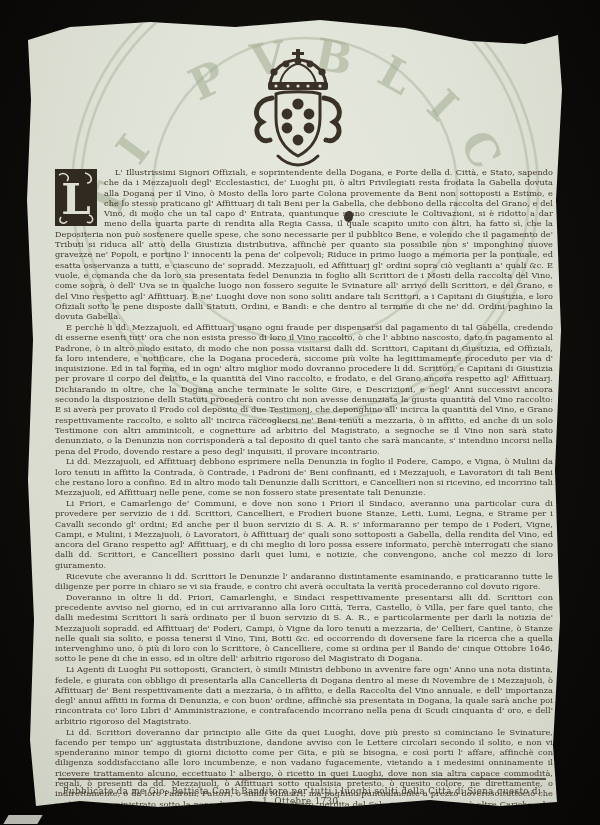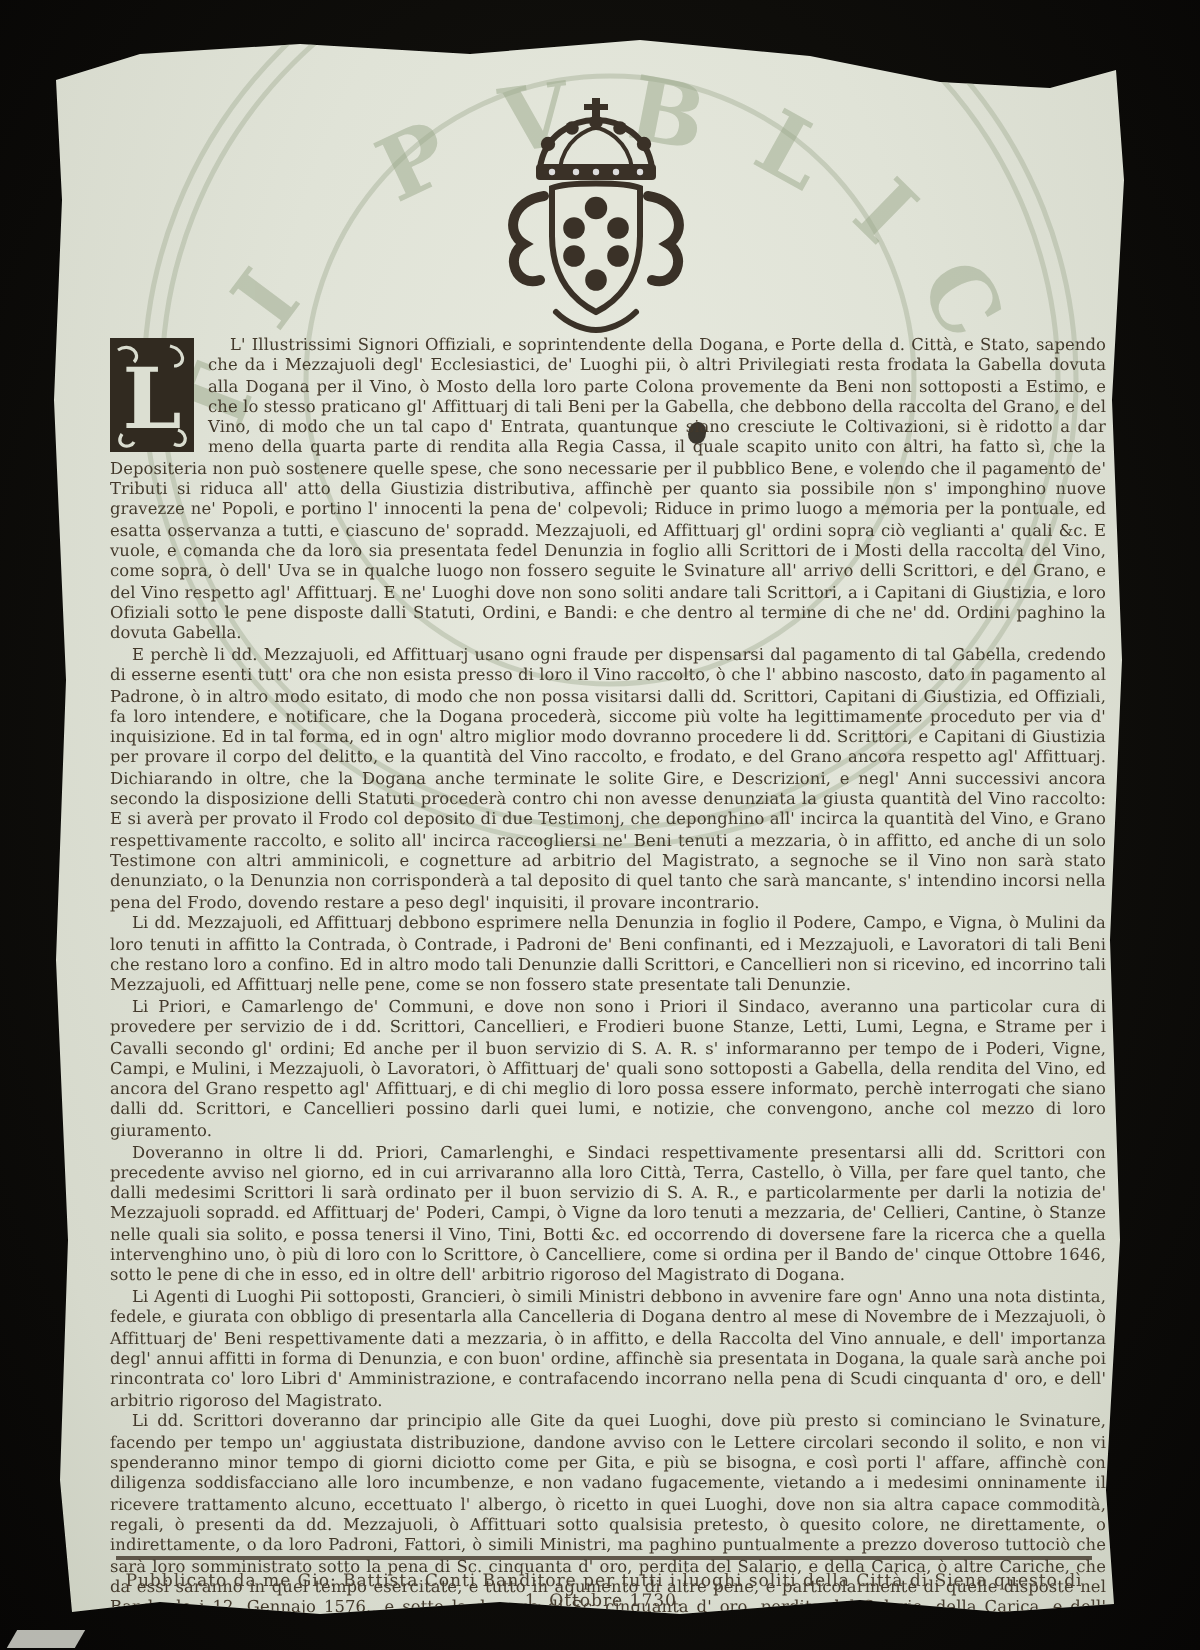--- a/index.html
+++ b/index.html
@@ -97,20 +97,21 @@
       <svg class="dropcap" viewBox="0 0 42 57">
         <rect x="0" y="0" width="42" height="57" fill="#312a20"></rect>
         <path d="M4 6 C10 2 16 8 12 12 M30 4 C38 6 38 14 32 14 M6 48 C2 54 10 56 12 52 M34 46 C40 48 38 56 32 53" stroke="#d9dccf" stroke-width="1.6" fill="none"></path>
         <text x="21" y="44" text-anchor="middle" font-family="DejaVu Serif, serif" font-size="40" font-weight="bold" fill="#dddفcf"></text>
         <text x="21" y="45" text-anchor="middle" font-family="DejaVu Serif, serif" font-size="42" font-weight="bold" fill="#dcdfd2">L</text>
       </svg>
       <p class="ind">L' Illustrissimi Signori Offiziali, e soprintendente della Dogana, e Porte della d. Città, e Stato, sapendo che da i Mezzajuoli degl' Ecclesiastici, de' Luoghi pii, ò altri Privilegiati resta frodata la Gabella dovuta alla Dogana per il Vino, ò Mosto della loro parte Colona provemente da Beni non sottoposti a Estimo, e che lo stesso praticano gl' Affittuarj di tali Beni per la Gabella, che debbono della raccolta del Grano, e del Vino, di modo che un tal capo d' Entrata, quantunque siano cresciute le Coltivazioni, si è ridotto a dar meno della quarta parte di rendita alla Regia Cassa, il quale scapito unito con altri, ha fatto sì, che la Depositeria non può sostenere quelle spese, che sono necessarie per il pubblico Bene, e volendo che il pagamento de' Tributi si riduca all' atto della Giustizia distributiva, affinchè per quanto sia possibile non s' imponghino nuove gravezze ne' Popoli, e portino l' innocenti la pena de' colpevoli; Riduce in primo luogo a memoria per la pontuale, ed esatta osservanza a tutti, e ciascuno de' sopradd. Mezzajuoli, ed Affittuarj gl' ordini sopra ciò veglianti a' quali &amp;c. E vuole, e comanda che da loro sia presentata fedel Denunzia in foglio alli Scrittori de i Mosti della raccolta del Vino, come sopra, ò dell' Uva se in qualche luogo non fossero seguite le Svinature all' arrivo delli Scrittori, e del Grano, e del Vino respetto agl' Affittuarj. E ne' Luoghi dove non sono soliti andare tali Scrittori, a i Capitani di Giustizia, e loro Ofiziali sotto le pene disposte dalli Statuti, Ordini, e Bandi: e che dentro al termine di che ne' dd. Ordini paghino la dovuta Gabella.</p>
       <p class="ind">E perchè li dd. Mezzajuoli, ed Affittuarj usano ogni fraude per dispensarsi dal pagamento di tal Gabella, credendo di esserne esenti tutt' ora che non esista presso di loro il Vino raccolto, ò che l' abbino nascosto, dato in pagamento al Padrone, ò in altro modo esitato, di modo che non possa visitarsi dalli dd. Scrittori, Capitani di Giustizia, ed Offiziali, fa loro intendere, e notificare, che la Dogana procederà, siccome più volte ha legittimamente proceduto per via d' inquisizione. Ed in tal forma, ed in ogn' altro miglior modo dovranno procedere li dd. Scrittori, e Capitani di Giustizia per provare il corpo del delitto, e la quantità del Vino raccolto, e frodato, e del Grano ancora respetto agl' Affittuarj. Dichiarando in oltre, che la Dogana anche terminate le solite Gire, e Descrizioni, e negl' Anni successivi ancora secondo la disposizione delli Statuti procederà contro chi non avesse denunziata la giusta quantità del Vino raccolto: E si averà per provato il Frodo col deposito di due Testimonj, che deponghino all' incirca la quantità del Vino, e Grano respettivamente raccolto, e solito all' incirca raccogliersi ne' Beni tenuti a mezzaria, ò in affitto, ed anche di un solo Testimone con altri amminicoli, e cognetture ad arbitrio del Magistrato, a segnoche se il Vino non sarà stato denunziato, o la Denunzia non corrisponderà a tal deposito di quel tanto che sarà mancante, s' intendino incorsi nella pena del Frodo, dovendo restare a peso degl' inquisiti, il provare incontrario.</p>
       <p class="ind">Li dd. Mezzajuoli, ed Affittuarj debbono esprimere nella Denunzia in foglio il Podere, Campo, e Vigna, ò Mulini da loro tenuti in affitto la Contrada, ò Contrade, i Padroni de' Beni confinanti, ed i Mezzajuoli, e Lavoratori di tali Beni che restano loro a confino. Ed in altro modo tali Denunzie dalli Scrittori, e Cancellieri non si ricevino, ed incorrino tali Mezzajuoli, ed Affittuarj nelle pene, come se non fossero state presentate tali Denunzie.</p>
       <p class="ind">Li Priori, e Camarlengo de' Communi, e dove non sono i Priori il Sindaco, averanno una particolar cura di provedere per servizio de i dd. Scrittori, Cancellieri, e Frodieri buone Stanze, Letti, Lumi, Legna, e Strame per i Cavalli secondo gl' ordini; Ed anche per il buon servizio di S. A. R. s' informaranno per tempo de i Poderi, Vigne, Campi, e Mulini, i Mezzajuoli, ò Lavoratori, ò Affittuarj de' quali sono sottoposti a Gabella, della rendita del Vino, ed ancora del Grano respetto agl' Affittuarj, e di chi meglio di loro possa essere informato, perchè interrogati che siano dalli dd. Scrittori, e Cancellieri possino darli quei lumi, e notizie, che convengono, anche col mezzo di loro giuramento.</p>
+      <p class="ind">Ricevute che averanno li dd. Scrittori le Denunzie l' andaranno distintamente esaminando, e praticaranno tutte le diligenze per porre in chiaro se vi sia fraude, e contro chi averà occultata la verità procederanno col dovuto rigore.</p>
       <p class="ind">Doveranno in oltre li dd. Priori, Camarlenghi, e Sindaci respettivamente presentarsi alli dd. Scrittori con precedente avviso nel giorno, ed in cui arrivaranno alla loro Città, Terra, Castello, ò Villa, per fare quel tanto, che dalli medesimi Scrittori li sarà ordinato per il buon servizio di S. A. R., e particolarmente per darli la notizia de' Mezzajuoli sopradd. ed Affittuarj de' Poderi, Campi, ò Vigne da loro tenuti a mezzaria, de' Cellieri, Cantine, ò Stanze nelle quali sia solito, e possa tenersi il Vino, Tini, Botti &amp;c. ed occorrendo di doversene fare la ricerca che a quella intervenghino uno, ò più di loro con lo Scrittore, ò Cancelliere, come si ordina per il Bando de' cinque Ottobre 1646, sotto le pene di che in esso, ed in oltre dell' arbitrio rigoroso del Magistrato di Dogana.</p>
       <p class="ind">Li Agenti di Luoghi Pii sottoposti, Grancieri, ò simili Ministri debbono in avvenire fare ogn' Anno una nota distinta, fedele, e giurata con obbligo di presentarla alla Cancelleria di Dogana dentro al mese di Novembre de i Mezzajuoli, ò Affittuarj de' Beni respettivamente dati a mezzaria, ò in affitto, e della Raccolta del Vino annuale, e dell' importanza degl' annui affitti in forma di Denunzia, e con buon' ordine, affinchè sia presentata in Dogana, la quale sarà anche poi rincontrata co' loro Libri d' Amministrazione, e contrafacendo incorrano nella pena di Scudi cinquanta d' oro, e dell' arbitrio rigoroso del Magistrato.</p>
       <p class="ind">Li dd. Scrittori doveranno dar principio alle Gite da quei Luoghi, dove più presto si cominciano le Svinature, facendo per tempo un' aggiustata distribuzione, dandone avviso con le Lettere circolari secondo il solito, e non vi spenderanno minor tempo di giorni diciotto come per Gita, e più se bisogna, e così porti l' affare, affinchè con diligenza soddisfacciano alle loro incumbenze, e non vadano fugacemente, vietando a i medesimi onninamente il ricevere trattamento alcuno, eccettuato l' albergo, ò ricetto in quei Luoghi, dove non sia altra capace commodità, regali, ò presenti da dd. Mezzajuoli, ò Affittuari sotto qualsisia pretesto, ò quesito colore, ne direttamente, o indirettamente, o da loro Padroni, Fattori, ò simili Ministri, ma paghino puntualmente a prezzo doveroso tuttociò che sarà loro somministrato sotto la pena di Sc. cinquanta d' oro, perdita del Salario, e della Carica, ò altre Cariche, che da essi saranno in quel tempo esercitate, e tutto in agumento di altre pene, e particolarmente di quelle disposte nel Bando de i 12. Gennajo 1576., e sotto la d. pena di Sc. cinquanta d' oro, perdita del Salario, della Carica, e dell' arbitrio del Magistrato, si vieta loro, a i Capitani di Giustizia, e loro Offiziali l' aggiustamento de' Frodi, ò di non inserir molestie dove convenga, e sia luogo a procedere, volendo che da essi si esiga l' importanza intiera di essi Frodi da chi senza processo vorrà pagare, e che subbito siano intieramente notati alla solita Linguetta senza di alcun' condono, ò relasso, e che si vigili in tutti i casi, da applicarsi tali pene, per un terzo alla Gran Camera, un terzo al Magistrato di Dogana, e l' altro terzo all' Accusatore segreto, ò palese, e tutto in agumento dell' altre pene disposte dagl' ordini, e Bandi &amp;c.</p>
 
     </div>
 
     <div class="divider"></div>
     <div class="colophon">Pubblicato da me Gio: Battista Conti Banditore per tutti i luoghi soliti della Città di Siena questo dì 1. Ottobre 1730.</div>
   </div>
 

